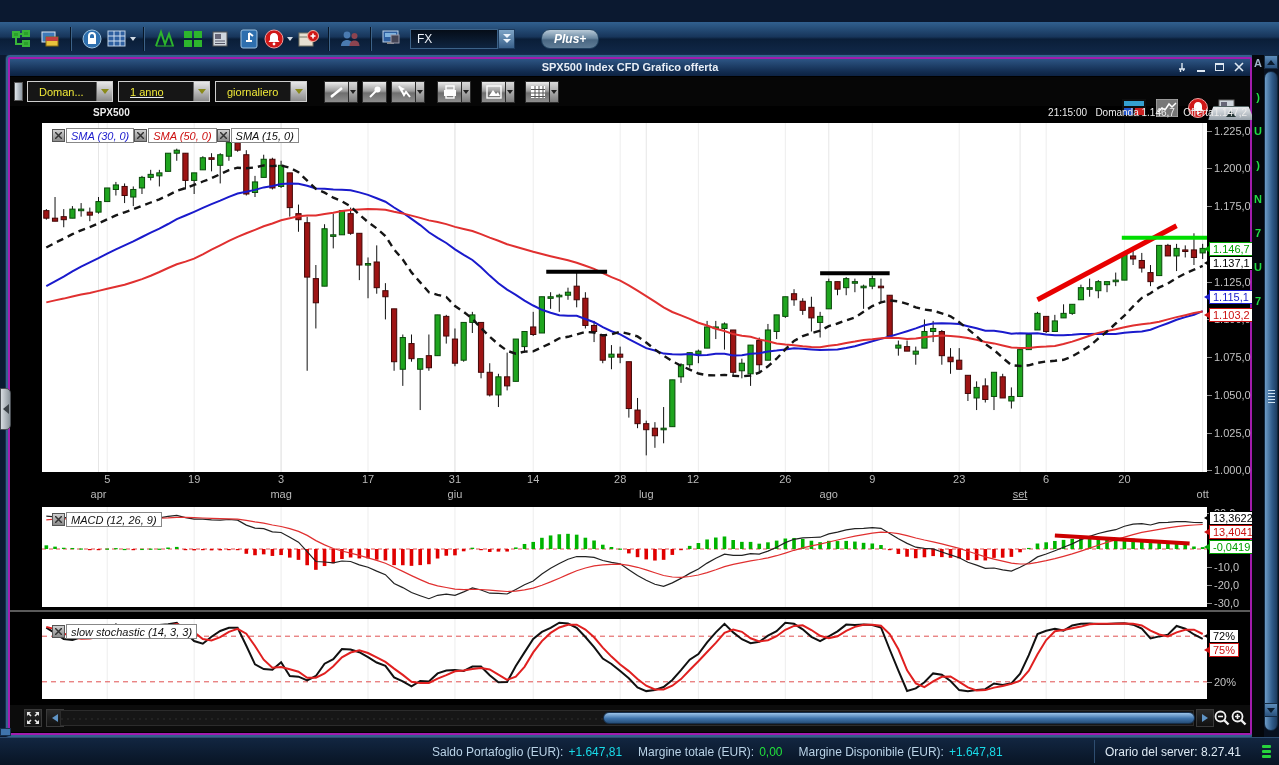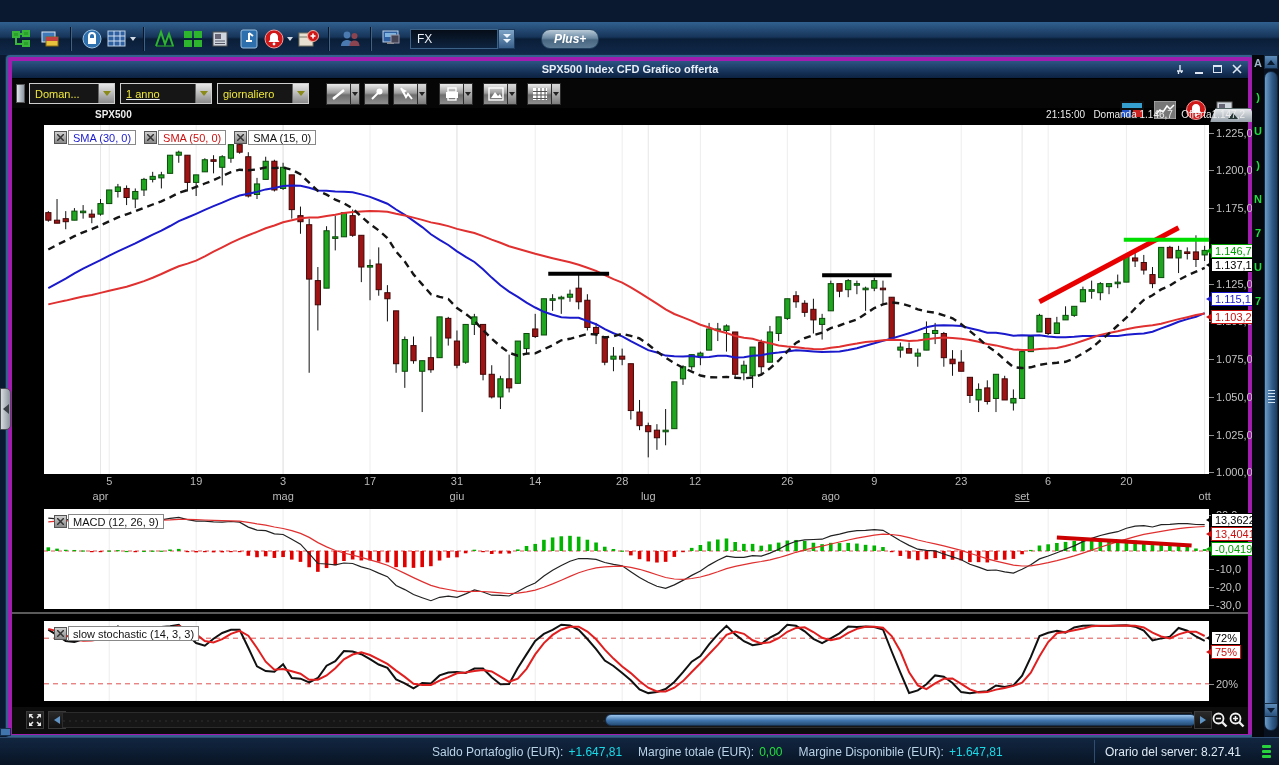--- a/index.html
+++ b/index.html
@@ -26,30 +26,30 @@
     font-size:12px;padding-left:6px;}
   .fx-chev{width:17px;height:20px;background:linear-gradient(180deg,#7ea4c6,#39608a);border:1px solid #1c3a5c;
     display:flex;flex-direction:column;align-items:center;justify-content:center;gap:1px;}
   .chev{width:0;height:0;border-left:4px solid transparent;border-right:4px solid transparent;border-top:4px solid #eaf2fa;}
   .plus-btn{margin-left:26px;height:20px;padding:0 12px;border-radius:9px;
     background:linear-gradient(180deg,#b9cbd9,#6d8aa3 45%,#4a6782 55%,#5f7c96);
     border:1px solid #20405e;color:#fff;font-weight:bold;font-style:italic;font-size:12px;
     display:flex;align-items:center;}
   
   .chart-window{position:absolute;left:8px;top:57px;width:1244px;height:678px;background:#000;
-    border:4px solid #a21caf;box-shadow:0 0 0 2px #35618f,0 0 0 3px #152e4c;border-radius:2px;}
+    border:2px solid #a21caf;box-shadow:0 0 0 2px #35618f,0 0 0 3px #152e4c;border-radius:2px;}
   .cw-titlebar{position:absolute;left:0;top:0;width:100%;height:17px;
     background:linear-gradient(180deg,#2d5584,#122c50 75%,#0c2242);
     font-size:11px;font-weight:bold;text-align:center;line-height:17px;color:#e8eef6;}
   .cw-controls{position:absolute;right:4px;top:1px;display:flex;gap:4px;}
   .cw-ctl{width:15px;height:14px;display:flex;align-items:center;justify-content:center;}
   .cw-toolbar{position:absolute;left:0;top:18px;width:100%;height:29px;background:#060606;display:flex;align-items:center;padding-left:4px;}
   .grip{width:9px;height:19px;background:linear-gradient(90deg,#dfe5ea,#8d98a2);border:1px solid #555;margin-right:4px;}
   .combo{display:flex;align-items:center;height:21px;border:1px solid #cfcfcf;background:#161616;margin-right:5px;}
-  .combo .val{color:#efe838;font-size:11px;padding:0 5px;white-space:nowrap;}
+  .combo .val{color:#efe838;font-size:11px;padding:0 11px;white-space:nowrap;}
   .combo .abtn{width:16px;height:19px;margin-left:auto;background:linear-gradient(180deg,#e8e8e8,#8b8b8b);
     border-left:1px solid #666;display:flex;align-items:center;justify-content:center;}
   .combo .abtn i{width:0;height:0;border-left:4px solid transparent;border-right:4px solid transparent;border-top:5px solid #8a8a1a;}
   .ctool{width:25px;height:22px;margin:0 2px;background:linear-gradient(180deg,#ececec,#9d9d9d 45%,#6e6e6e 55%,#8e8e8e);
     border:1px solid #2c2c2c;display:flex;align-items:center;justify-content:center;}
   .ctool-dd{width:9px;height:22px;margin-left:-2px;margin-right:2px;background:linear-gradient(180deg,#d9d9d9,#7c7c7c);
     border:1px solid #2c2c2c;border-left:none;display:flex;align-items:center;justify-content:center;}
   .ctool-dd i{width:0;height:0;border-left:3px solid transparent;border-right:3px solid transparent;border-top:4px solid #222;}
   .cw-right-icons{position:absolute;right:14px;top:21px;display:flex;gap:10px;align-items:center;}
   .collapse-tab{position:absolute;left:1198px;top:47px;width:46px;height:14px;
@@ -66,21 +66,21 @@
   .panel-divider{position:absolute;left:0;top:551px;width:100%;height:2px;background:#5a5a5a;}
   .axis{position:absolute;left:1197px;width:47px;font-size:11px;color:#c2c2c2;}
   .axis .tick{position:absolute;left:7px;transform:translateY(-50%);white-space:nowrap;}
   .axis .tick:before{content:"";position:absolute;left:-7px;top:50%;width:5px;height:1px;background:#8f8f8f;}
   .vbox{position:absolute;left:2px;height:14px;line-height:12px;padding:0 3px;background:#fff;
     border:1px solid #000;font-size:11px;white-space:nowrap;}
   .vbox:before{content:"";position:absolute;left:-6px;top:3px;width:0;height:0;
     border-top:3px solid transparent;border-bottom:3px solid transparent;border-right:5px solid currentColor;}
   .xaxis-row{position:absolute;left:32px;width:1165px;height:14px;font-size:11px;color:#b9b9b9;}
   .xaxis-row .xl{position:absolute;transform:translateX(-50%);white-space:nowrap;}
-  .chip-row{position:absolute;left:10px;top:5px;display:flex;gap:8px;z-index:5;}
+  .chip-row{position:absolute;left:10px;top:5px;display:flex;gap:0;z-index:5;font-style:italic;}
   .chip{display:flex;align-items:center;height:15px;}
   .chip .x{width:13px;height:13px;background:linear-gradient(180deg,#cfcfcf,#8a8a8a);border:1px solid #555;
     display:flex;align-items:center;justify-content:center;margin-right:1px;}
   .chip .lbl{background:#fff;border:1px solid #888;padding:0 4px;font-size:11px;height:15px;line-height:14px;}
   .cw-bottom{position:absolute;left:0;top:646px;width:100%;height:27px;background:#0c0c0c;}
   .sq-btn{position:absolute;width:18px;height:18px;top:4px;background:linear-gradient(180deg,#2a2a2a,#111);
     border:1px solid #3a3a3a;display:flex;align-items:center;justify-content:center;}
   .track{position:absolute;left:50px;right:56px;top:5px;height:16px;background:#161616;border:1px solid #2c2c2c;
     background-image:repeating-linear-gradient(90deg,#222 0 2px,transparent 2px 6px);background-position:0 7px;background-size:100% 2px;background-repeat:no-repeat;}
   .thumb{position:absolute;left:542px;width:592px;top:1px;height:12px;border-radius:6px;

